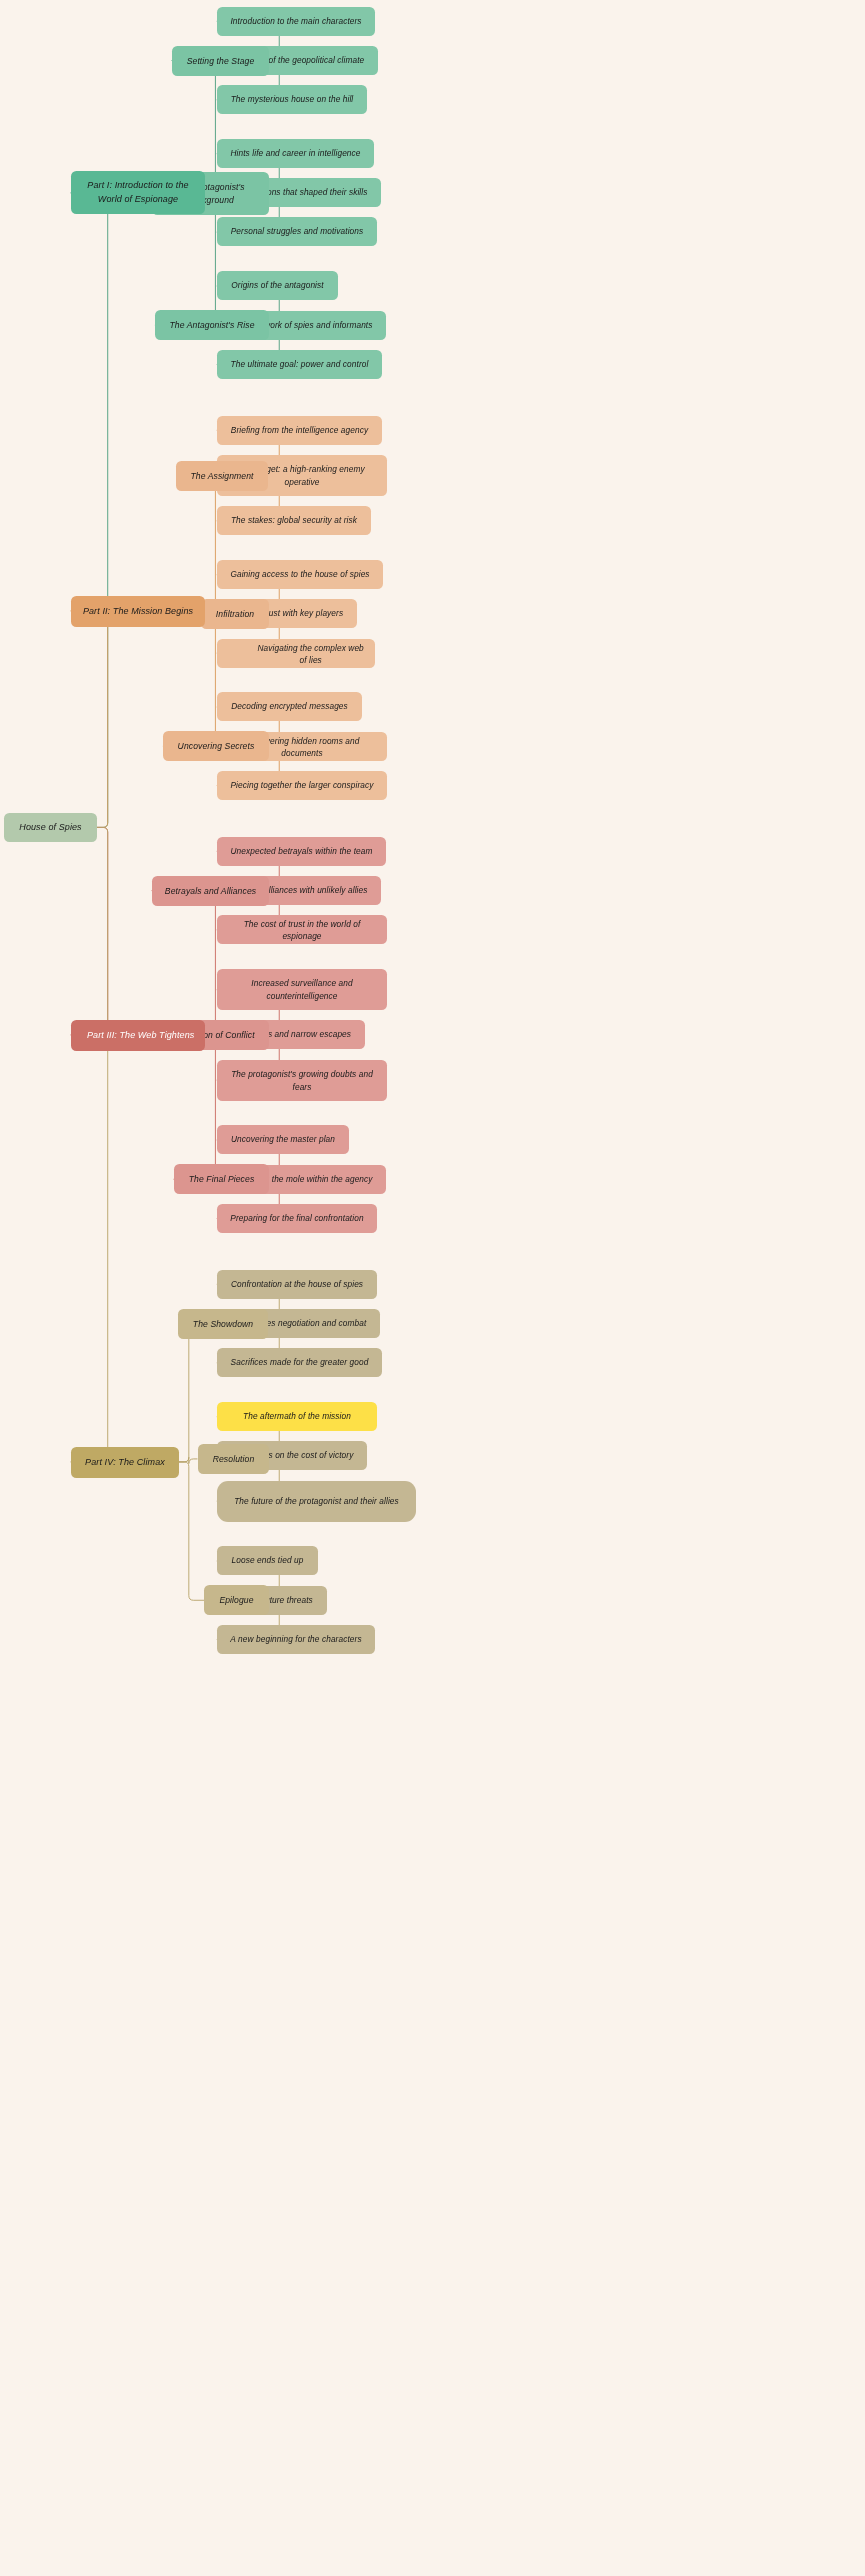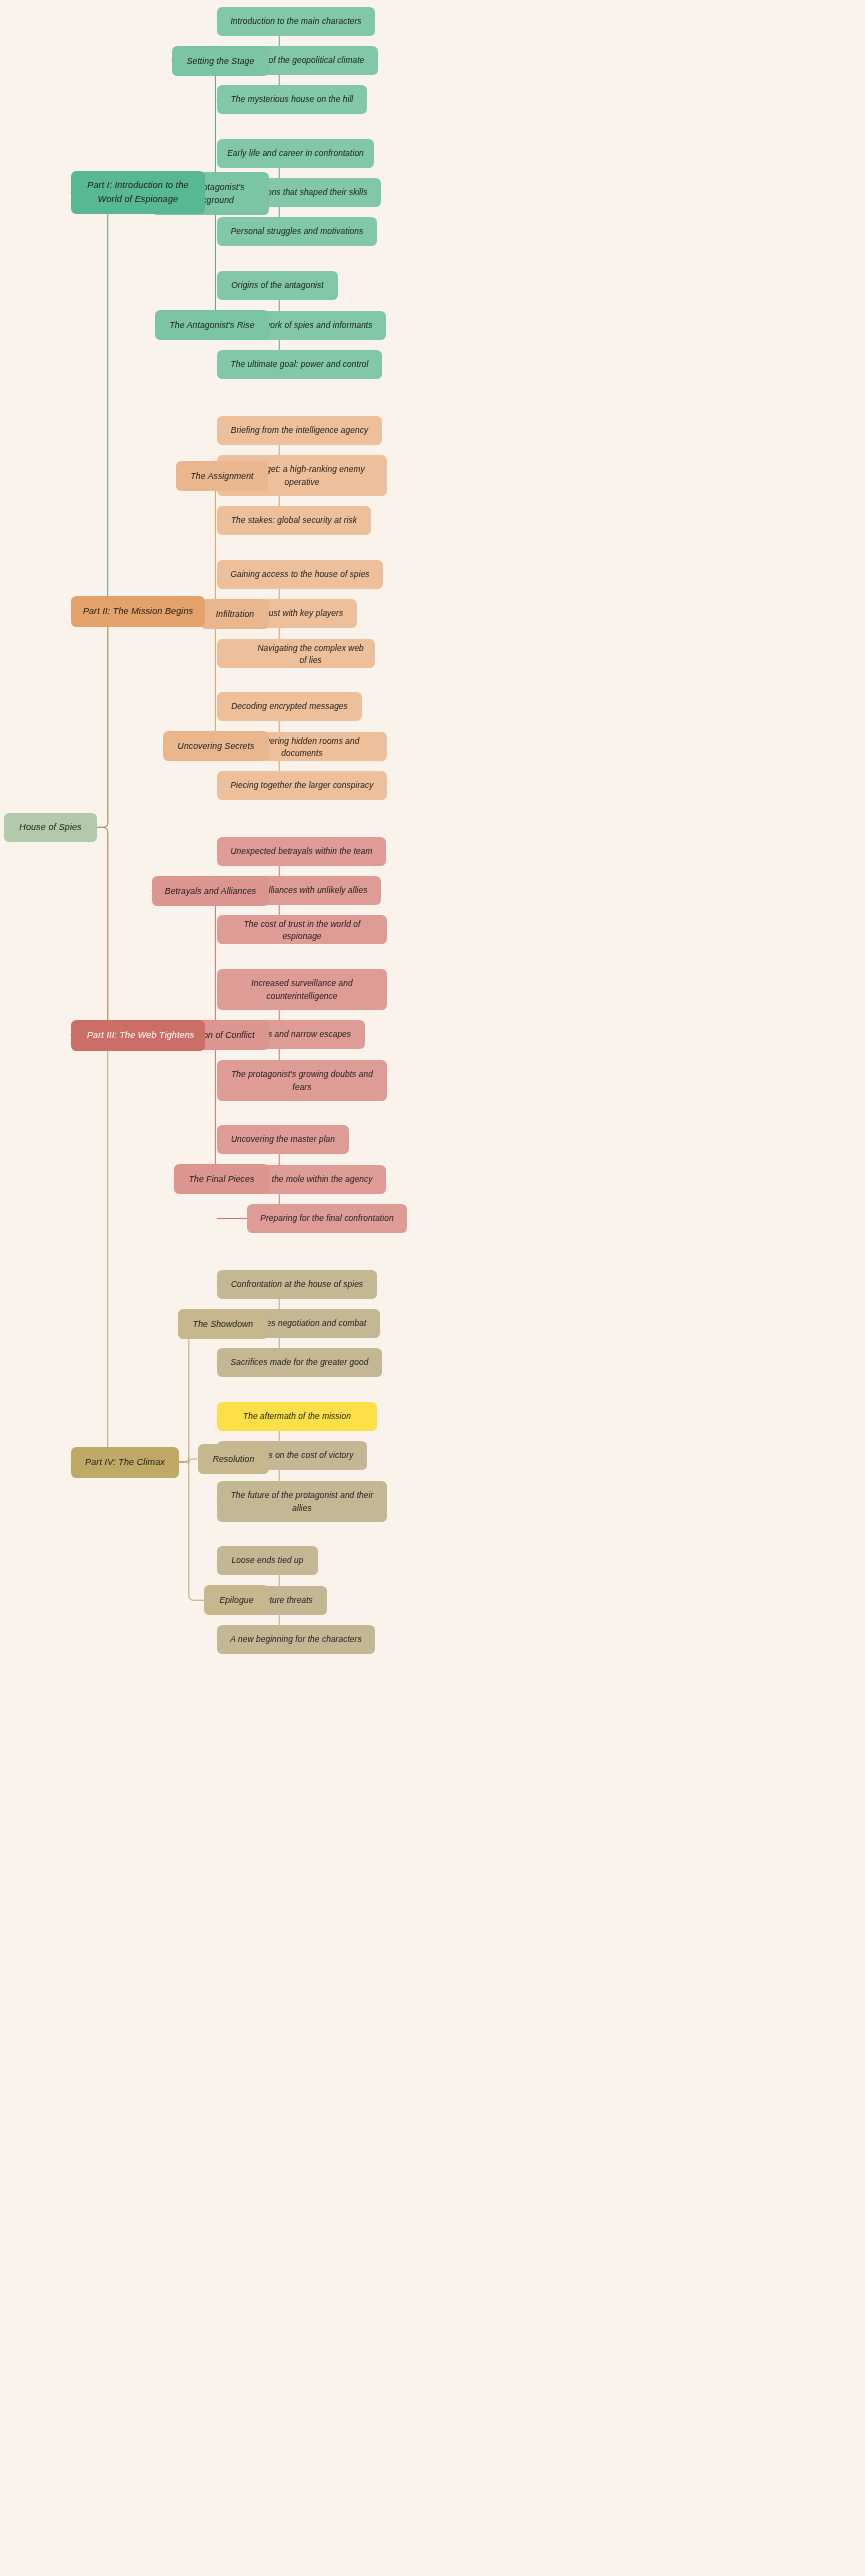--- a/index.html
+++ b/index.html
@@ -112,21 +112,21 @@
       <path d="M 268 2198 L 277 2198 Q 284 2198 284 2205 L 284 2399 Q 284 2406 291 2406 L 307 2406" fill="none" stroke="#b8a46a" stroke-width="1.4"></path>
       <path d="M 146 1244 L 155 1244 Q 162 1244 162 1237 L 162 297 Q 162 290 169 290 L 106 290" fill="none" stroke="#4e9e7f" stroke-width="1.4"></path>
       <path d="M 146 1244 L 155 1244 Q 162 1244 162 1237 L 162 925.5 Q 162 918.5 169 918.5 L 106 918.5" fill="none" stroke="#d99a5b" stroke-width="1.4"></path>
       <path d="M 146 1244 L 155 1244 Q 162 1244 162 1251 L 162 1549 Q 162 1556 169 1556 L 106 1556" fill="none" stroke="#c96c63" stroke-width="1.4"></path>
       <path d="M 146 1244 L 155 1244 Q 162 1244 162 1251 L 162 2191 Q 162 2198 169 2198 L 106 2198" fill="none" stroke="#b8a46a" stroke-width="1.4"></path>
     </svg>
 <div class="node lvl3" style="left: 217px; top: 6.7px; width: 158px; min-height: 29px; background: rgb(130, 199, 168);">Introduction to the main characters</div>
     <div class="node lvl3" style="left: 217px; top: 46px; width: 161px; min-height: 29px; background: rgb(130, 199, 168);">Overview of the geopolitical climate</div>
     <div class="node lvl3" style="left: 217px; top: 85px; width: 150px; min-height: 29px; background: rgb(130, 199, 168);">The mysterious house on the hill</div>
     <div class="node lvl2" style="left: 172px; top: 46px; width: 97px; min-height: 30px; background: rgb(123, 196, 164);">Setting the Stage</div>
-    <div class="node lvl3" style="left: 217px; top: 139px; width: 157px; min-height: 29px; background: rgb(130, 199, 168);">Early life and career in confrontation</div>
+    <div class="node lvl3" style="left: 217px; top: 139px; width: 157px; min-height: 29px; background: rgb(130, 199, 168);">Hints life and career in intelligence</div>
     <div class="node lvl3" style="left: 217px; top: 178px; width: 164px; min-height: 29px; background: rgb(130, 199, 168);">Key missions that shaped their skills</div>
     <div class="node lvl3" style="left: 217px; top: 217px; width: 160px; min-height: 29px; background: rgb(130, 199, 168);">Personal struggles and motivations</div>
     <div class="node lvl2" style="left: 152px; top: 172px; width: 117px; min-height: 43px; background: rgb(123, 196, 164);">The Protagonist's Background</div>
     <div class="node lvl3" style="left: 217px; top: 271px; width: 121px; min-height: 29px; background: rgb(130, 199, 168);">Origins of the antagonist</div>
     <div class="node lvl3" style="left: 217px; top: 311px; width: 169px; min-height: 29px; background: rgb(130, 199, 168);">Their network of spies and informants</div>
     <div class="node lvl3" style="left: 217px; top: 350px; width: 165px; min-height: 29px; background: rgb(130, 199, 168);">The ultimate goal: power and control</div>
     <div class="node lvl2" style="left: 155px; top: 310px; width: 114px; min-height: 30px; background: rgb(123, 196, 164);">The Antagonist's Rise</div>
     <div class="node lvl1" style="left: 71px; top: 171px; width: 134px; min-height: 43px; background: rgb(89, 184, 148);">Part I: Introduction to the World of Espionage</div>
     <div class="node lvl3" style="left: 217px; top: 416px; width: 165px; min-height: 29px; background: rgb(237, 191, 155);">Briefing from the intelligence agency</div>
     <div class="node lvl3" style="left: 217px; top: 455px; width: 170px; min-height: 41px; background: rgb(237, 191, 155);">The target: a high-ranking enemy operative</div>
@@ -144,30 +144,30 @@
     <div class="node lvl3" style="left: 217px; top: 837px; width: 169px; min-height: 29px; background: rgb(223, 156, 150);">Unexpected betrayals within the team</div>
     <div class="node lvl3" style="left: 217px; top: 876px; width: 164px; min-height: 29px; background: rgb(223, 156, 150);">Forming alliances with unlikely allies</div>
     <div class="node lvl3" style="left: 217px; top: 915px; width: 170px; min-height: 29px; background: rgb(223, 156, 150);">The cost of trust in the world of espionage</div>
     <div class="node lvl2" style="left: 152px; top: 876px; width: 117px; min-height: 30px; background: rgb(220, 149, 143);">Betrayals and Alliances</div>
     <div class="node lvl3" style="left: 217px; top: 969px; width: 170px; min-height: 41px; background: rgb(223, 156, 150);">Increased surveillance and counterintelligence</div>
     <div class="node lvl3" style="left: 217px; top: 1020px; width: 148px; min-height: 29px; background: rgb(223, 156, 150);">Close calls and narrow escapes</div>
     <div class="node lvl3" style="left: 217px; top: 1060px; width: 170px; min-height: 41px; background: rgb(223, 156, 150);">The protagonist's growing doubts and fears</div>
     <div class="node lvl2" style="left: 158px; top: 1020px; width: 111px; min-height: 30px; background: rgb(220, 149, 143);">Escalation of Conflict</div>
     <div class="node lvl3" style="left: 217px; top: 1125px; width: 132px; min-height: 29px; background: rgb(223, 156, 150);">Uncovering the master plan</div>
     <div class="node lvl3" style="left: 217px; top: 1165px; width: 169px; min-height: 29px; background: rgb(223, 156, 150);">Identifying the mole within the agency</div>
-    <div class="node lvl3" style="left: 217px; top: 1204px; width: 160px; min-height: 29px; background: rgb(223, 156, 150); margin-left: 30px;">Preparing for the final confrontation</div>
+    <div class="node lvl3" style="left: 217px; top: 1204px; width: 160px; min-height: 29px; background: rgb(223, 156, 150);">Preparing for the final confrontation</div>
     <div class="node lvl2" style="left: 174px; top: 1164px; width: 95px; min-height: 30px; background: rgb(220, 149, 143);">The Final Pieces</div>
     <div class="node lvl1 white-text" style="left: 71px; top: 1020px; width: 134px; min-height: 31px; background: rgb(203, 111, 102);">Part III: The Web Tightens</div>
     <div class="node lvl3" style="left: 217px; top: 1270px; width: 160px; min-height: 29px; background: rgb(196, 183, 147);">Confrontation at the house of spies</div>
     <div class="node lvl3" style="left: 217px; top: 1309px; width: 163px; min-height: 29px; background: rgb(196, 183, 147);">High-stakes negotiation and combat</div>
     <div class="node lvl3" style="left: 217px; top: 1348px; width: 165px; min-height: 29px; background: rgb(196, 183, 147);">Sacrifices made for the greater good</div>
     <div class="node lvl2" style="left: 178px; top: 1309px; width: 90px; min-height: 30px; background: rgb(198, 183, 140);">The Showdown</div>
     <div class="node lvl3" style="left: 217px; top: 1402px; width: 160px; min-height: 29px; background: #fde047;">The aftermath of the mission</div>
     <div class="node lvl3" style="left: 217px; top: 1441px; width: 150px; min-height: 29px; background: rgb(196, 183, 147);">Reflections on the cost of victory</div>
-    <div class="node lvl3" style="left: 217px; top: 1481px; width: 170px; min-height: 41px; background: rgb(196, 183, 147);">The future of the protagonist and their allies</div>
+    <div class="node lvl3" style="left: 217px; top: 1481px; width: 199px; min-height: 41px; background: rgb(196, 183, 147); border-radius: 11px;">The future of the protagonist and their allies</div>
     <div class="node lvl2" style="left: 198px; top: 1444px; width: 71px; min-height: 30px; background: rgb(198, 183, 140);">Resolution</div>
     <div class="node lvl3" style="left: 217px; top: 1546px; width: 101px; min-height: 29px; background: rgb(196, 183, 147);">Loose ends tied up</div>
     <div class="node lvl3" style="left: 217px; top: 1586px; width: 110px; min-height: 29px; background: rgb(196, 183, 147);">Hints at future threats</div>
     <div class="node lvl3" style="left: 217px; top: 1625px; width: 158px; min-height: 29px; background: rgb(196, 183, 147);">A new beginning for the characters</div>
     <div class="node lvl2" style="left: 204px; top: 1585px; width: 65px; min-height: 30px; background: rgb(198, 183, 140);">Epilogue</div>
     <div class="node lvl1" style="left: 71px; top: 1447px; width: 108px; min-height: 31px; background: rgb(191, 169, 100);">Part IV: The Climax</div>
     <div class="node root" style="left: 4px; top: 813px; width: 93px; min-height: 29px; background: rgb(179, 201, 172);">House of Spies</div>
   </div>
 
 

